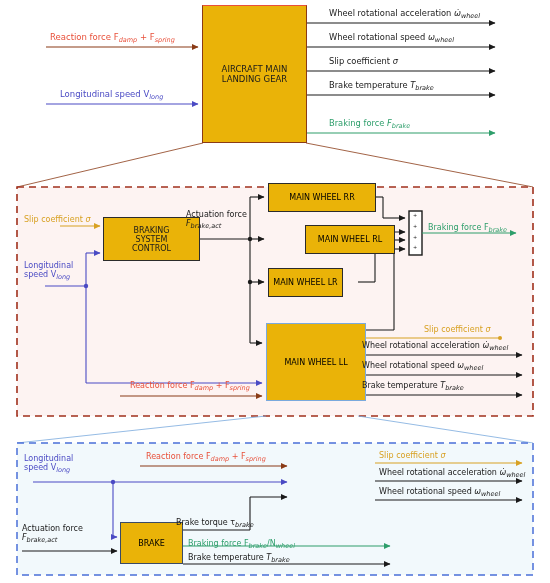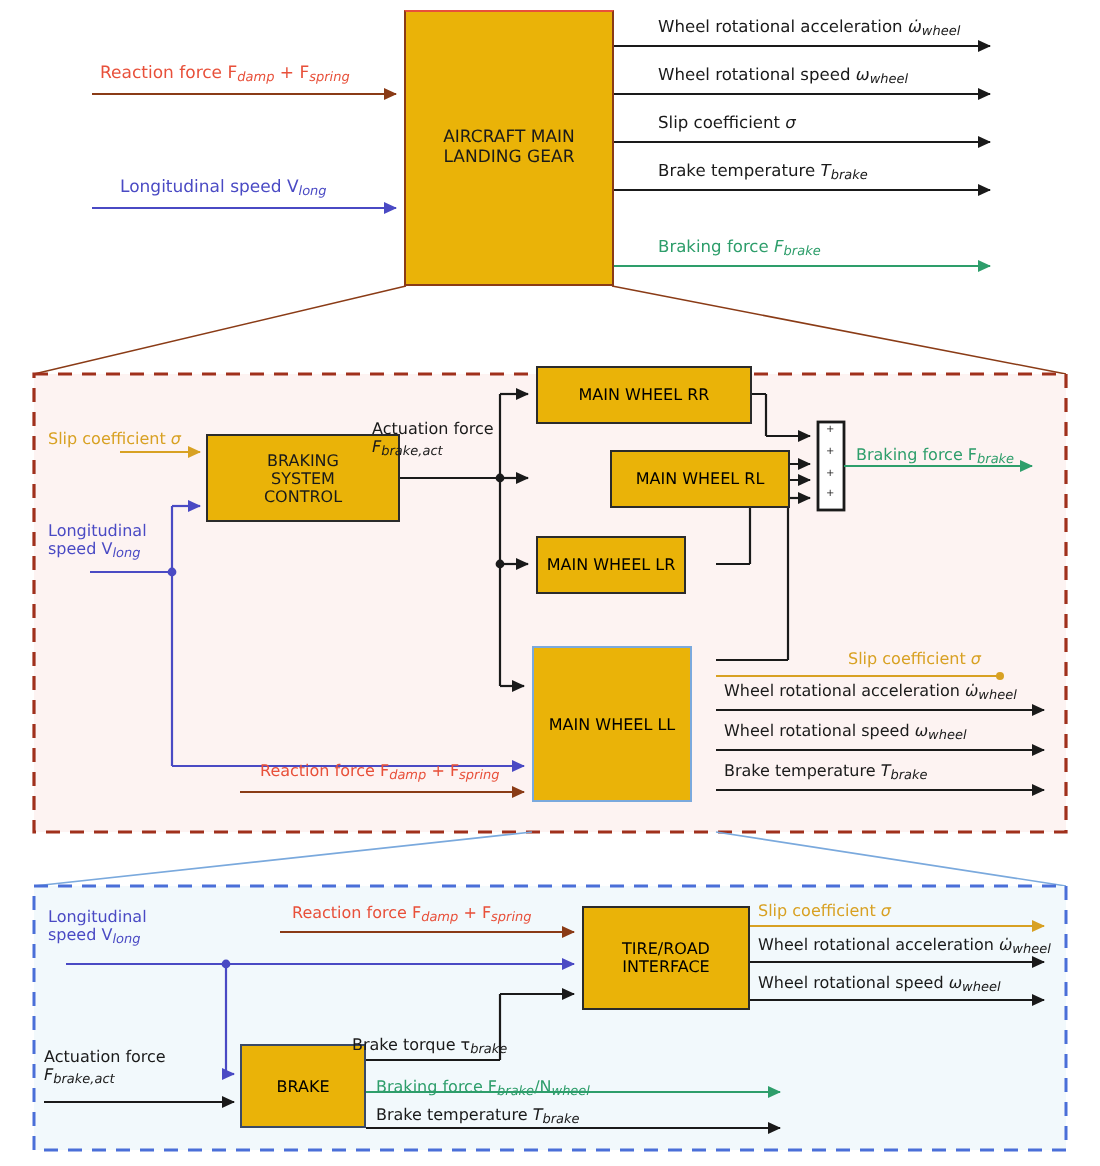--- a/index.html
+++ b/index.html
@@ -182,21 +182,21 @@
 
 <div class="blk" style="left:268px;top:183px;width:108px;height:29px;border:1.4px solid #2b2b2b;font-size:8px;">
   <span>MAIN WHEEL RR</span>
 </div>
 <div class="blk" style="left:268px;top:225px;width:90px;height:29px;border:1.4px solid #2b2b2b;font-size:8px;margin-left:37px;">
   <span>MAIN WHEEL RL</span>
 </div>
 <div class="blk" style="left:268px;top:268px;width:75px;height:29px;border:1.4px solid #2b2b2b;font-size:8px;">
   <span>MAIN WHEEL LR</span>
 </div>
-<div class="blk" style="left:266px;top:323px;width:80px;height:78px;border:1.4px solid #7aa9dd;font-size:8px;">
+<div class="blk" style="left:266px;top:323px;width:100px;height:78px;border:1.4px solid #7aa9dd;font-size:8px;">
   <span>MAIN WHEEL LL</span>
 </div>
 
 <div class="lbl t-black" style="left:413px;top:213px;font-size:5px;">+</div>
 <div class="lbl t-black" style="left:413px;top:224px;font-size:5px;">+</div>
 <div class="lbl t-black" style="left:413px;top:235px;font-size:5px;">+</div>
 <div class="lbl t-black" style="left:413px;top:245px;font-size:5px;">+</div>
 
 <div class="lbl t-gold" style="left:24px;top:216px;font-size:8px;">
   <span>Slip coefficient </span><span class="it">σ</span>
@@ -230,25 +230,20 @@
 <div class="lbl t-black" style="left:362px;top:362px;font-size:8px;">
   <span>Wheel rotational speed </span><span class="it">ω</span><span class="sub it">wheel</span>
 </div>
 <div class="lbl t-black" style="left:362px;top:382px;font-size:8px;">
   <span>Brake temperature </span><span class="it">T</span><span class="sub it">brake</span>
 </div>
 
 <div class="blk" style="left:120px;top:522px;width:63px;height:42px;border:1.4px solid #3a4a66;font-size:8px;">
   <span>BRAKE</span>
 </div>
-<div class="blk" style="left:291px;top:453px;width:84px;height:52px;border:1.4px solid #2b2b2b;
-            flex-direction:column;font-size:8px;">
-  <span>TIRE/ROAD</span>
-  <span>INTERFACE</span>
-</div>
 
 <div class="lbl t-blue" style="left:24px;top:455px;font-size:8px;">
   <span>Longitudinal</span><br>
   <span>speed V</span><span class="sub it">long</span>
 </div>
 
 <div class="lbl t-red" style="left:146px;top:453px;font-size:8px;">
   <span>Reaction force F</span><span class="sub it">damp</span><span> + F</span><span class="sub it">spring</span>
 </div>
 

